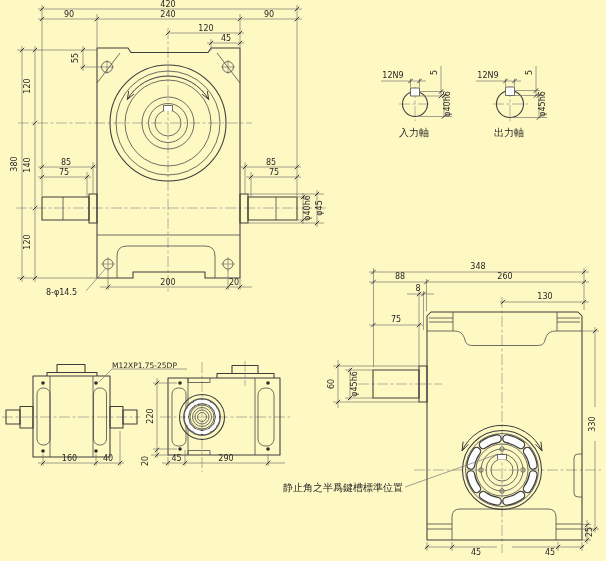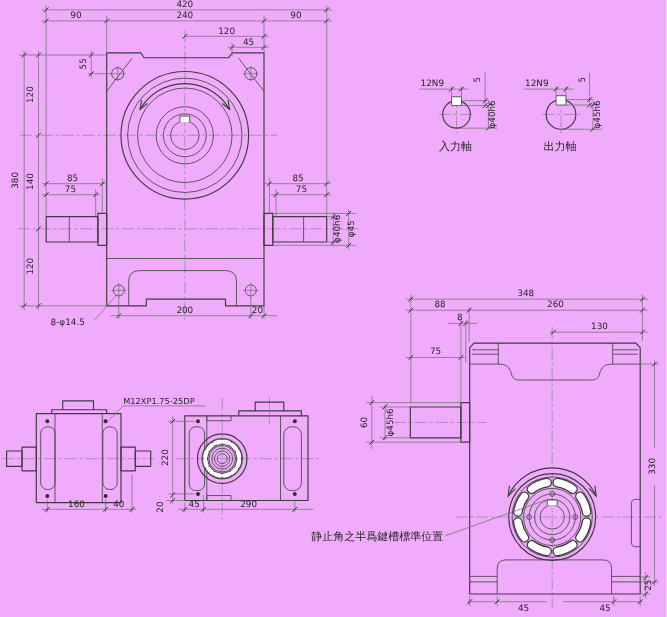--- a/index.html
+++ b/index.html
@@ -1,16 +1,16 @@
 <!DOCTYPE html>
 <html><head>
 <meta charset="utf-8">
 <style>
   html,body { margin:0; padding:0; background:#fcfcfc; }
-  .stage { width:606px; height:561px; position:relative; background:#f0abfc; overflow:hidden; }
+  .stage { width:606px; height:561px; position:relative; background:#fef9c3; overflow:hidden; }
   svg { display:block; }
   svg text { font-family:"DejaVu Sans","Liberation Sans",sans-serif; fill:#262626; }
   .d  { font-size:8px; text-anchor:middle; }
   .ds { font-size:8px; text-anchor:start; }
   .d7 { font-size:7.5px; text-anchor:start; }
   .dc { font-size:10px; text-anchor:middle; }
   .dn { font-size:10px; text-anchor:start; }
   .o  { stroke:#3c3c3c; stroke-width:1.05; fill:none; stroke-linejoin:round; }
   .i  { stroke:#4a4a4a; stroke-width:0.8; fill:none; stroke-linejoin:round; }
   .t  { stroke:#6e6e6e; stroke-width:0.65; fill:none; }

